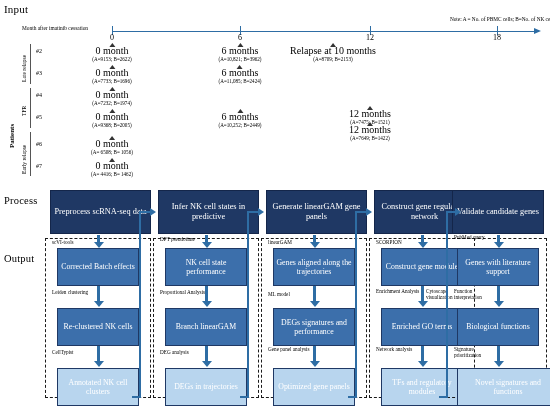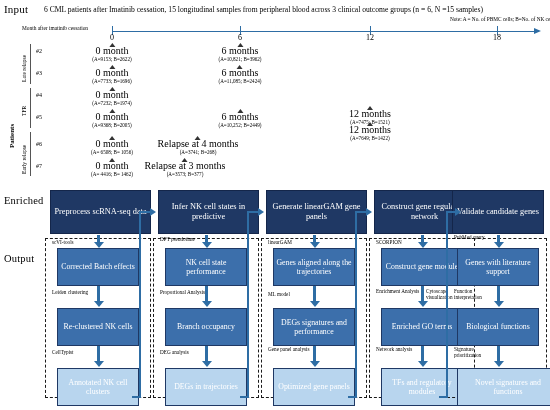--- a/index.html
+++ b/index.html
@@ -126,21 +126,20 @@
     border-top:4px solid transparent;border-bottom:4px solid transparent;
     border-left:6px solid #2e6da4;
   }
 </style>
 </head>
 <body>
 
 <div class="stage">
 
   <div class="sec-label" id="input-label">Input</div>
-  <div id="input-headline">6 CML patients after Imatinib cessation, 15 longitudinal samples from peripheral blood across 3 clinical outcome groups (n = 6, N =15 samples)</div>
   <div id="note-line">Note: A = No. of PBMC cells; B=No. of NK cells from PBMC</div>
 
   <div id="axis-caption">Month after imatinib cessation</div>
   <div class="axis-start"></div>
   <div class="axis-line"></div>
   <div class="axis-arrow"></div>
 
   <div class="tick" style="left:112px"></div>
   <div class="tick" style="left:240px"></div>
   <div class="tick" style="left:370px"></div>
@@ -166,20 +165,25 @@
   <div class="evt" style="left:112px;top:43px">
     <div class="tri"></div>
     <div class="t1">0 month</div>
     <div class="t2">(A=9153; B=2622)</div>
   </div>
   <div class="evt" style="left:240px;top:43px">
     <div class="tri"></div>
     <div class="t1">6 months</div>
     <div class="t2">(A=10,821; B=3962)</div>
   </div>
+  <div class="evt" style="left:333px;top:43px">
+    <div class="tri"></div>
+    <div class="t1">Relapse at 10 months</div>
+    <div class="t2">(A=8709; B=2153)</div>
+  </div>
 
   <div class="pid" style="left:36px;top:70px">#3</div>
   <div class="evt" style="left:112px;top:65px">
     <div class="tri"></div>
     <div class="t1">0 month</div>
     <div class="t2">(A=7733; B=1696)</div>
   </div>
   <div class="evt" style="left:240px;top:65px">
     <div class="tri"></div>
     <div class="t1">6 months</div>
@@ -214,39 +218,29 @@
     <div class="t1">12 months</div>
     <div class="t2">(A=7649; B=1422)</div>
   </div>
 
   <div class="pid" style="left:36px;top:141px">#6</div>
   <div class="evt" style="left:112px;top:136px">
     <div class="tri"></div>
     <div class="t1">0 month</div>
     <div class="t2">(A= 6508; B= 1056)</div>
   </div>
-  <div class="evt" style="left:198px;top:136px">
-    <div class="tri"></div>
-    <div class="t1">Relapse at 4 months</div>
-    <div class="t2">(A=3741; B=268)</div>
-  </div>
 
   <div class="pid" style="left:36px;top:163px">#7</div>
   <div class="evt" style="left:112px;top:158px">
     <div class="tri"></div>
     <div class="t1">0 month</div>
     <div class="t2">(A= 4416; B= 1462)</div>
   </div>
-  <div class="evt" style="left:185px;top:158px">
-    <div class="tri"></div>
-    <div class="t1">Relapse at 3 months</div>
-    <div class="t2">(A=3573; B=377)</div>
-  </div>
-
-  <div class="sec-label" id="process-label">Enriched</div>
+
+  <div class="sec-label" id="process-label">Process</div>
   <div class="sec-label" id="output-label">Output</div>
 
   <div class="col" style="left:50px">
     <div class="proc-box">Preprocess scRNA-seq data</div>
     <div class="dashbox"></div>
 
     <div class="step-note" style="top:49px">scVI-tools</div>
     <div class="dn-arrow" style="top:45px;height:9px"></div>
     <div class="dn-head" style="top:52px"></div>
     <div class="out-box out-dark out-b1">Corrected Batch effects</div>
@@ -267,21 +261,21 @@
     <div class="dashbox"></div>
 
     <div class="step-note" style="top:46px">DPT pseudotime</div>
     <div class="dn-arrow" style="top:45px;height:9px"></div>
     <div class="dn-head" style="top:52px"></div>
     <div class="out-box out-dark out-b1">NK cell state performance</div>
 
     <div class="step-note" style="top:99px">Proportional Analysis</div>
     <div class="dn-arrow" style="top:96px;height:16px"></div>
     <div class="dn-head" style="top:111px"></div>
-    <div class="out-box out-dark out-b2">Branch occupancy</div>
+    <div class="out-box out-dark out-b2">Branch linearGAM</div>
 
     <div class="step-note" style="top:159px">DEG analysis</div>
     <div class="dn-arrow" style="top:156px;height:16px"></div>
     <div class="dn-head" style="top:171px"></div>
     <div class="out-box out-light out-b3">DEGs in trajectories</div>
   </div>
 
   <div class="col" style="left:266px">
     <div class="proc-box">Generate linearGAM gene panels</div>
     <div class="dashbox"></div>

